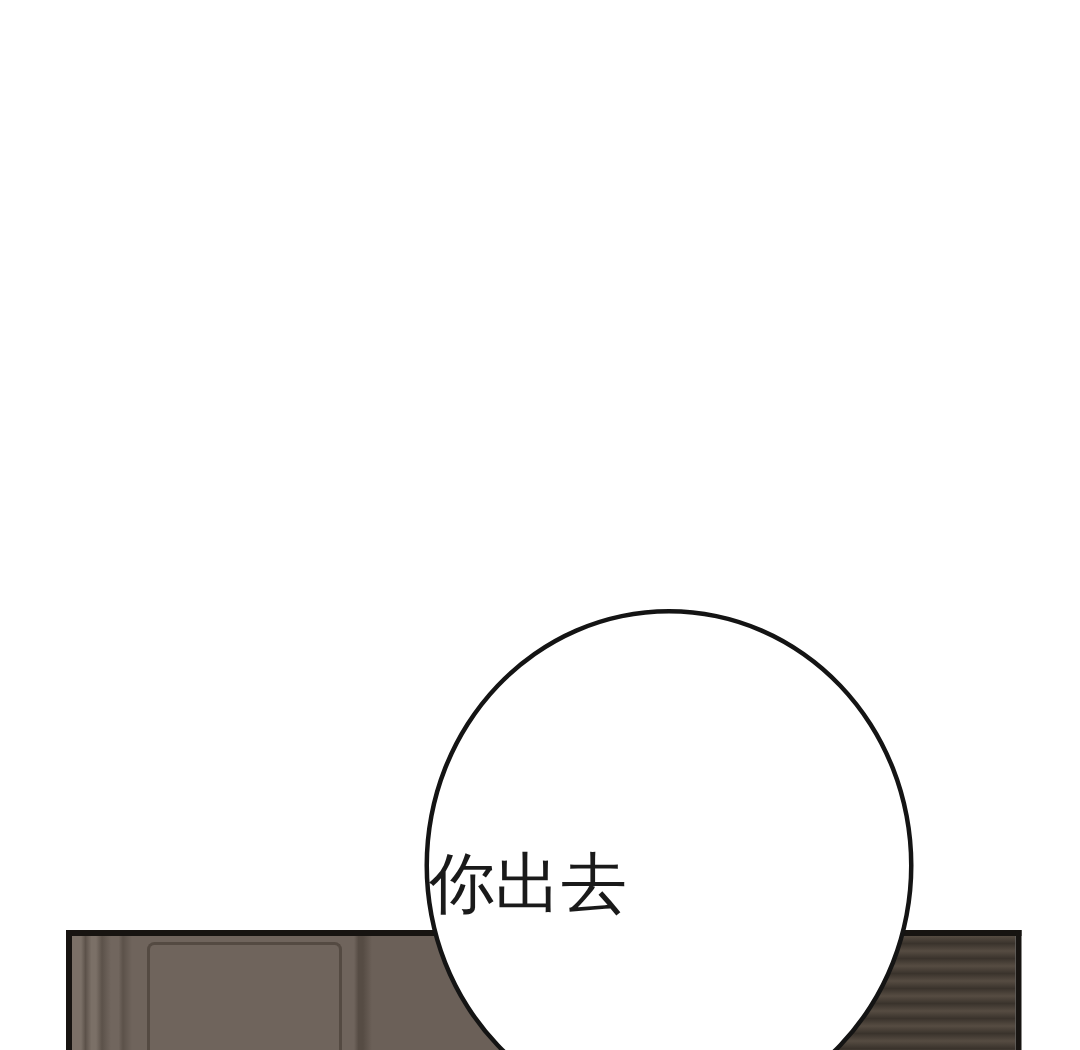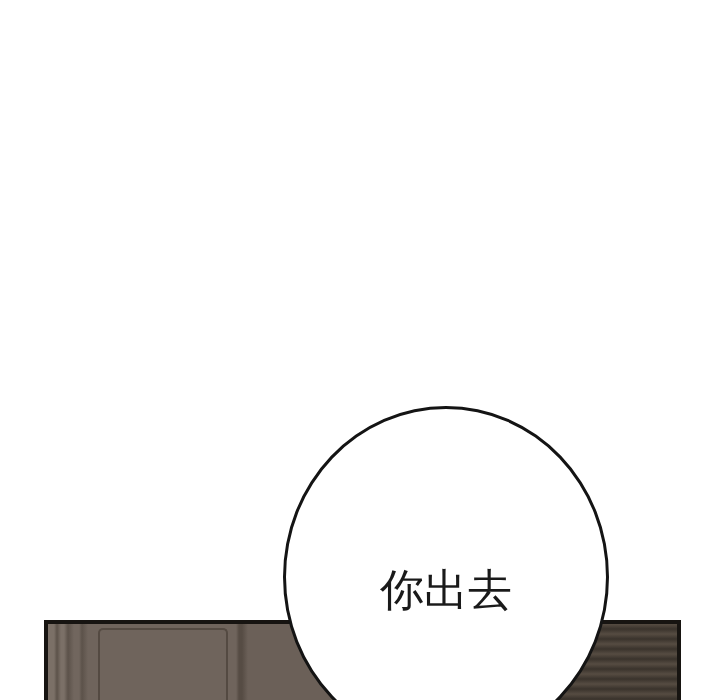--- a/index.html
+++ b/index.html
@@ -85,21 +85,21 @@
     background: var(--bubble-fill, #ffffff);
     border: 3px solid var(--bubble-outline, #141414);
     border-radius: 50%;
     z-index: 2;
   }
   .speech-bubble-text {
     position: absolute;
     left: 0;
     top: 158px;
     width: 100%;
-    text-align: center;
+    text-align: left;
     font-size: 44px;
     line-height: 46px;
     font-weight: 500;
     color: var(--text-color, #1a1a1a);
     letter-spacing: 0px;
     white-space: nowrap;
   }
 </style>
 </head>
 <body>

